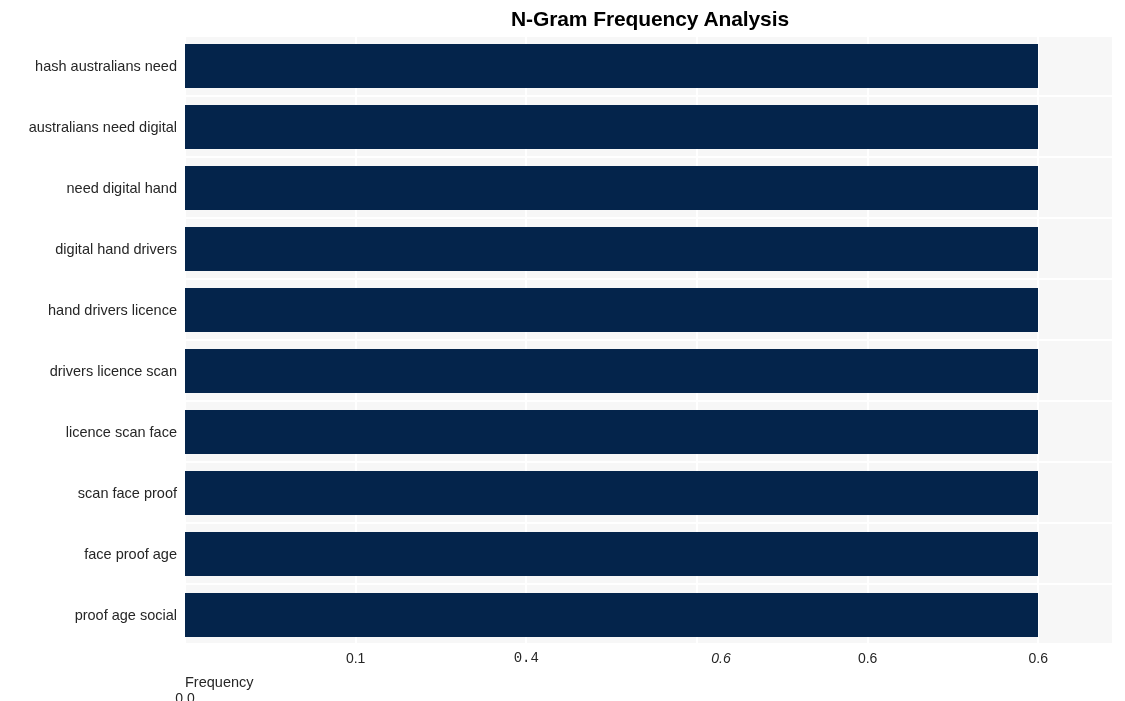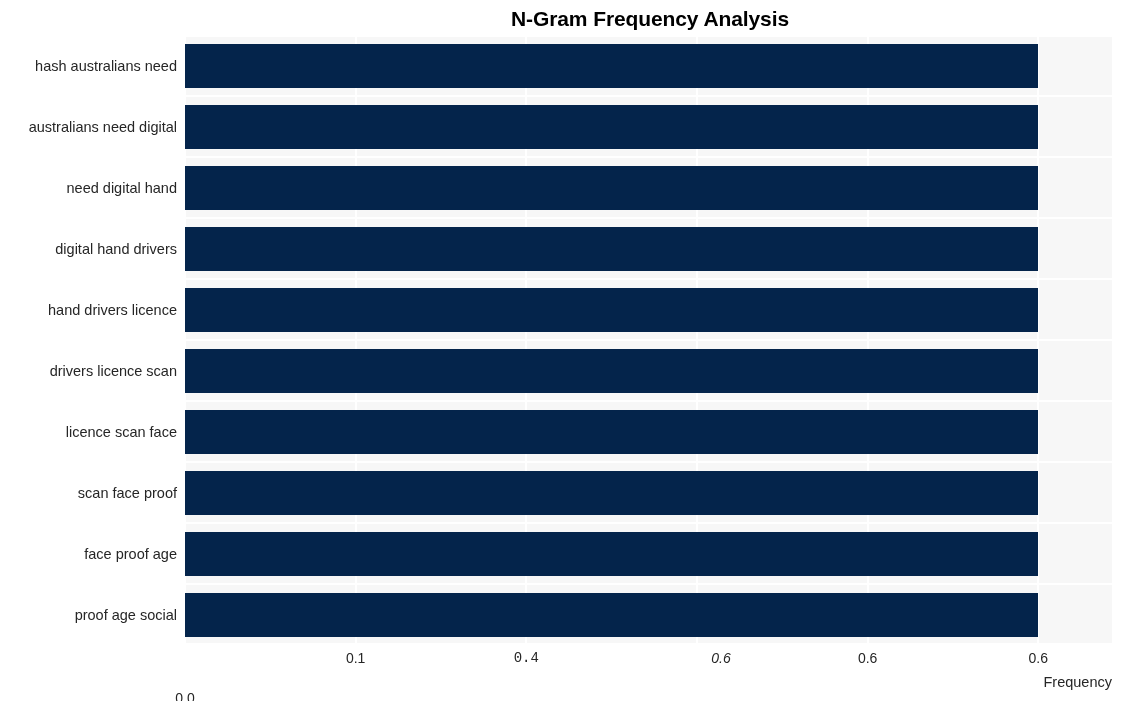--- a/index.html
+++ b/index.html
@@ -114,21 +114,21 @@
     color: #262626;
     line-height: 20px;
   }
 
   
   #xaxis-label {
     position: absolute;
     left: 185px;
     top: 673px;
     width: 927px;
-    text-align: right;
+    text-align: left;
     font-size: 14.5px;
     color: #262626;
     line-height: 18px;
   }
 </style>
 </head>
 <body>
 
 <div id="chart-root">
 

